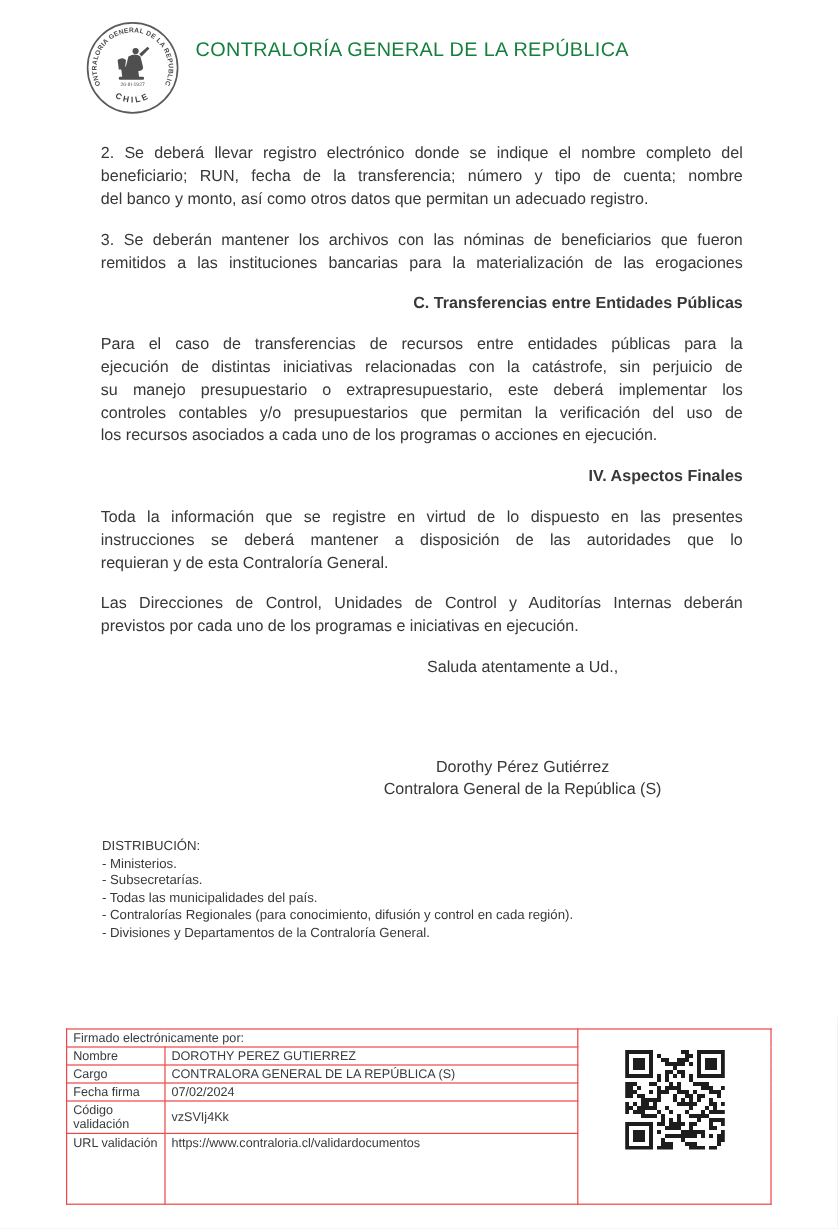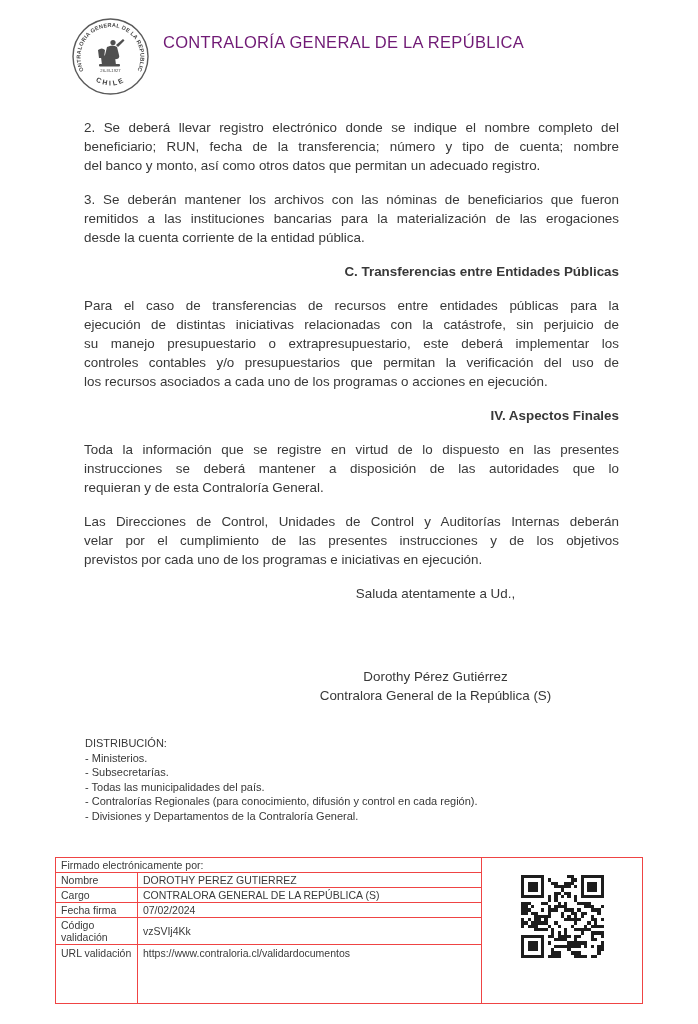--- a/index.html
+++ b/index.html
@@ -18,21 +18,21 @@
   .seal {
     position: absolute;
     left: 71px; top: 17px;
     width: 79px; height: 79px;
   }
   .doc-title {
     position: absolute;
     left: 163px; top: 33px;
     font-size: 16.5px;
     letter-spacing: 0.3px;
-    color: #701a75;
+    color: #15803d;
     white-space: nowrap;
     text-align: right;
   }
   
   .content {
     position: absolute;
     left: 84px; top: 118px;
     width: 535px;
     font-size: 13.4px;
     line-height: 19px;
@@ -120,39 +120,37 @@
   <div class="content">
     <div id="doc-blocks">
         <div class="block para">
           <div class="line">2. Se deberá llevar registro electrónico donde se indique el nombre completo del</div>
           <div class="line">beneficiario; RUN, fecha de la transferencia; número y tipo de cuenta; nombre</div>
           <div class="line last">del banco y monto, así como otros datos que permitan un adecuado registro.</div>
         </div>
         <div class="block para">
           <div class="line">3. Se deberán mantener los archivos con las nóminas de beneficiarios que fueron</div>
           <div class="line">remitidos a las instituciones bancarias para la materialización de las erogaciones</div>
-          <div class="line last">desde la cuenta corriente de la entidad pública.</div>
         </div>
         <div class="block heading">C. Transferencias entre Entidades Públicas</div>
         <div class="block para">
           <div class="line">Para el caso de transferencias de recursos entre entidades públicas para la</div>
           <div class="line">ejecución de distintas iniciativas relacionadas con la catástrofe, sin perjuicio de</div>
           <div class="line">su manejo presupuestario o extrapresupuestario, este deberá implementar los</div>
           <div class="line">controles contables y/o presupuestarios que permitan la verificación del uso de</div>
           <div class="line last">los recursos asociados a cada uno de los programas o acciones en ejecución.</div>
         </div>
         <div class="block heading">IV. Aspectos Finales</div>
         <div class="block para">
           <div class="line">Toda la información que se registre en virtud de lo dispuesto en las presentes</div>
           <div class="line">instrucciones se deberá mantener a disposición de las autoridades que lo</div>
           <div class="line last">requieran y de esta Contraloría General.</div>
         </div>
         <div class="block para">
           <div class="line">Las Direcciones de Control, Unidades de Control y Auditorías Internas deberán</div>
-          <div class="line">velar por el cumplimiento de las presentes instrucciones y de los objetivos</div>
           <div class="line last">previstos por cada uno de los programas e iniciativas en ejecución.</div>
         </div>
       </div>
 
     <div class="closing-line">Saluda atentamente a Ud.,</div>
 
     <div class="signature-block">
       <div>Dorothy Pérez Gutiérrez</div>
       <div>Contralora General de la República (S)</div>
     </div>

